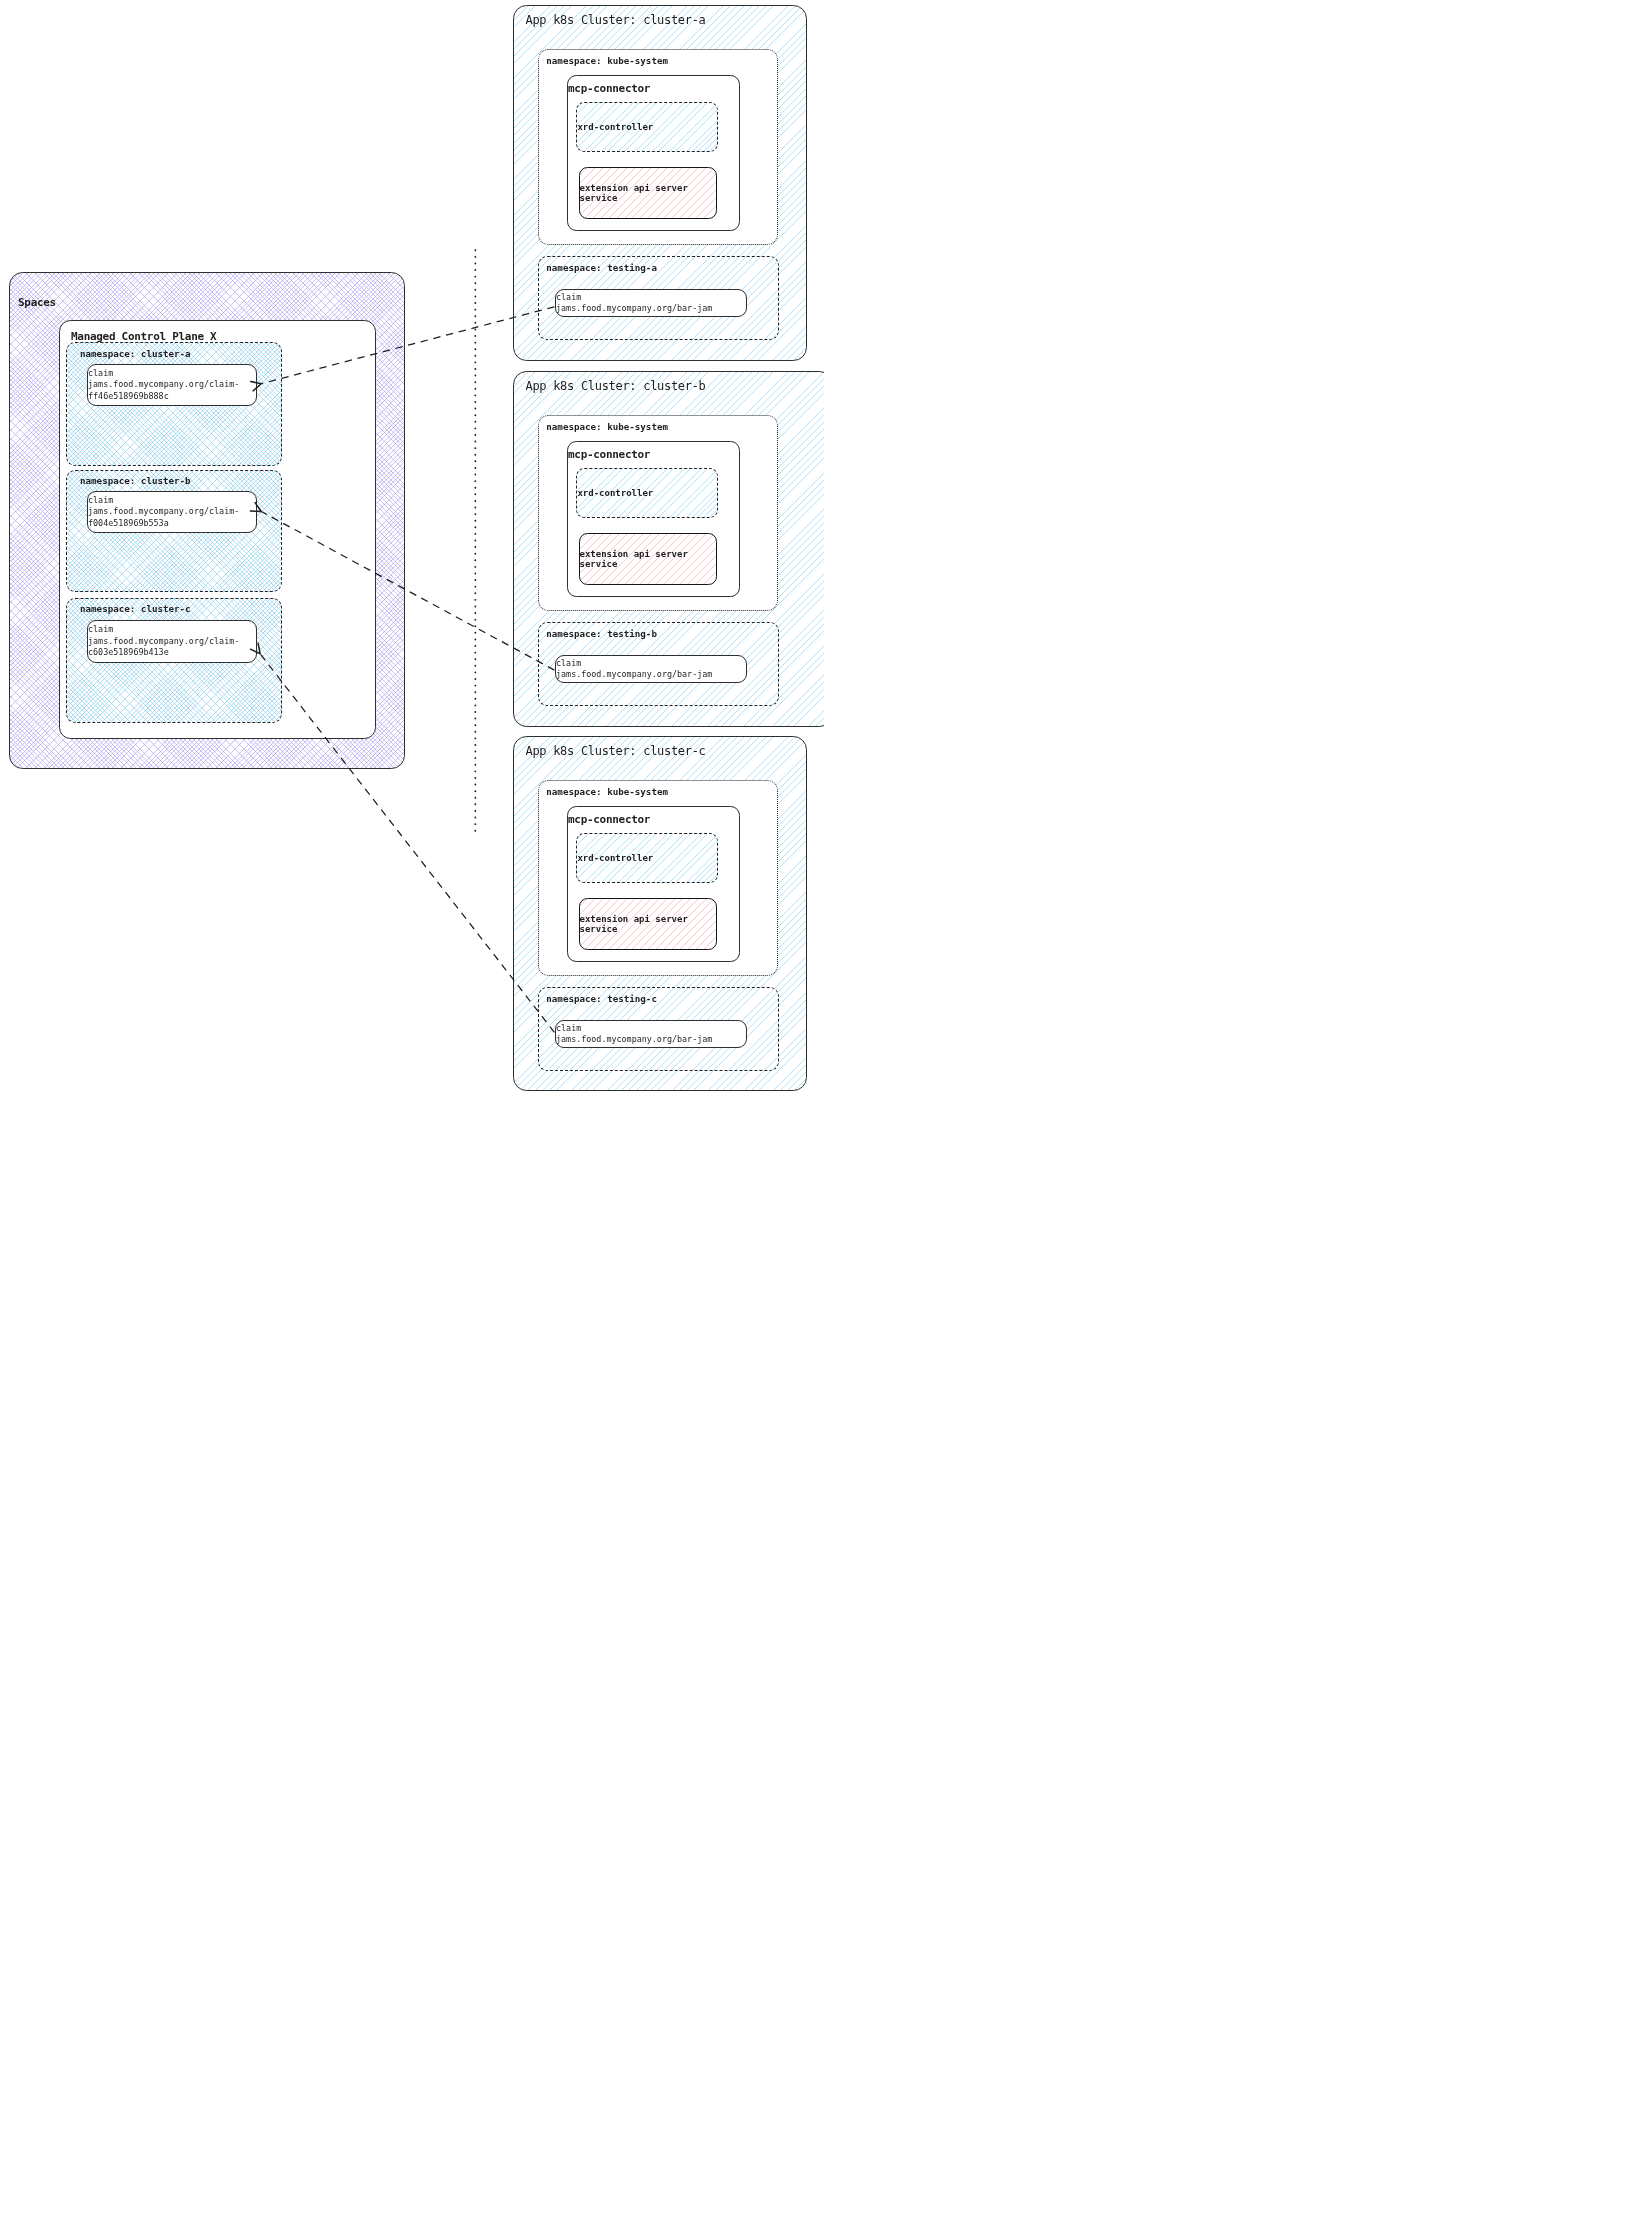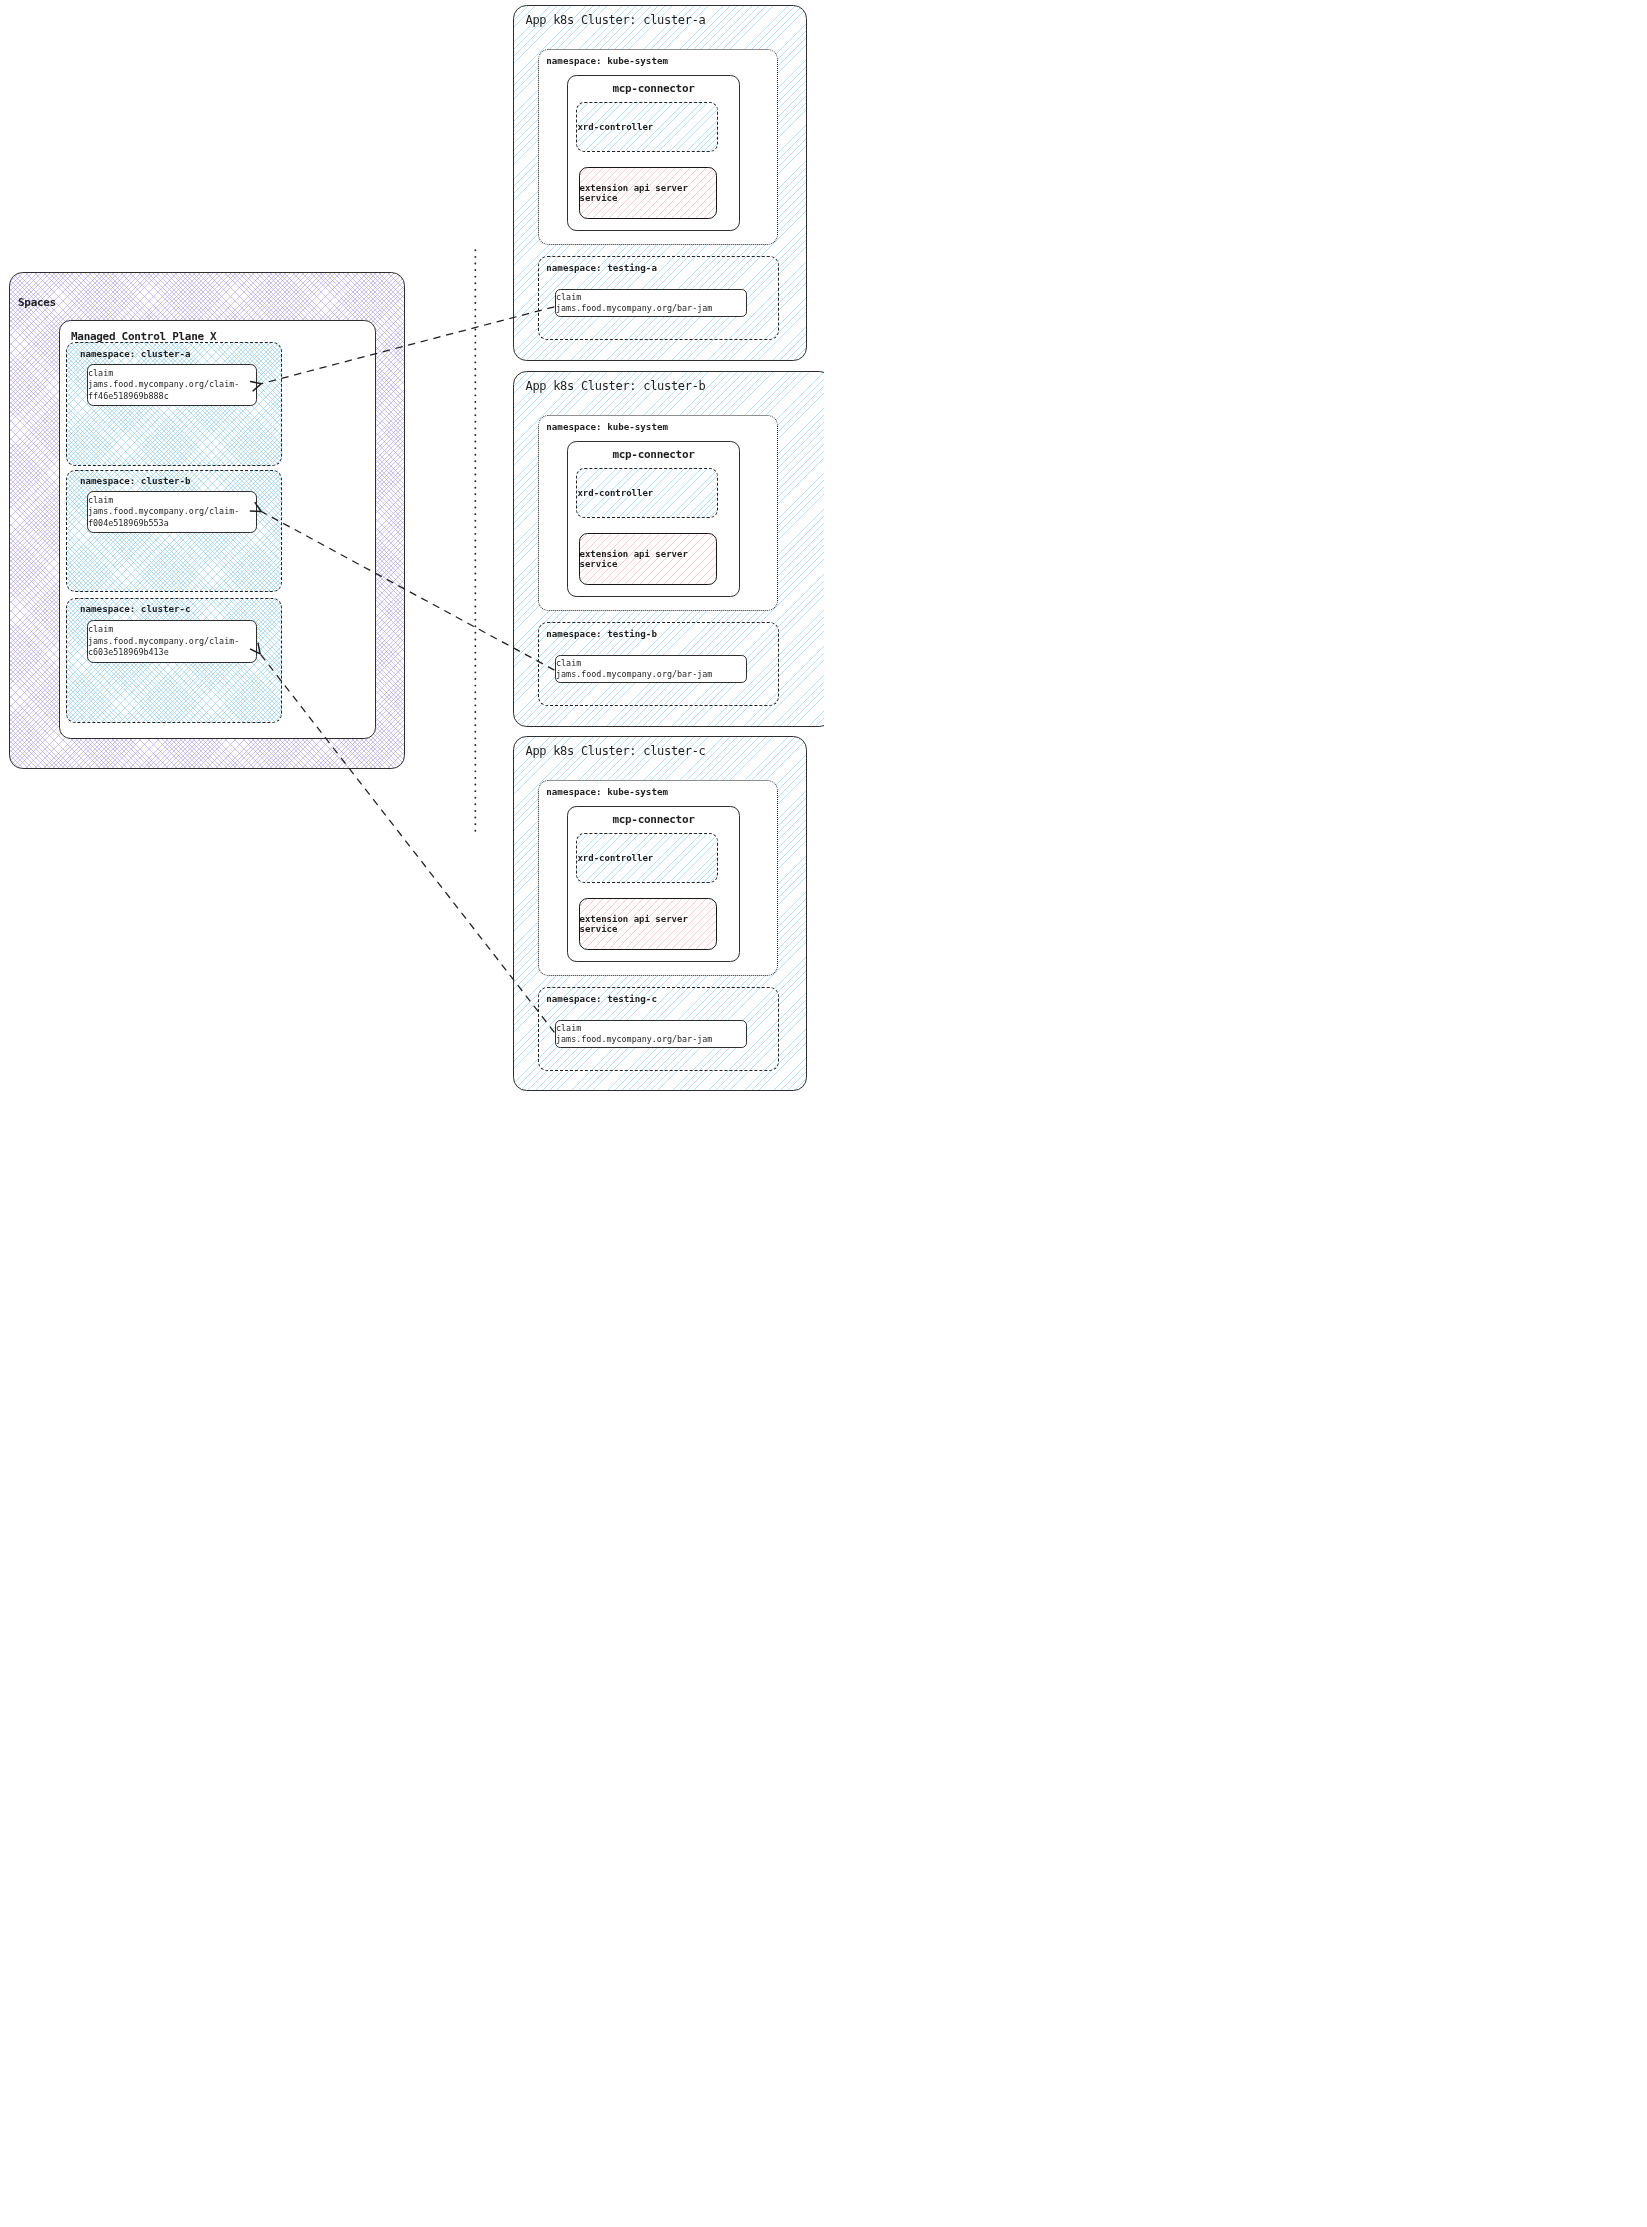--- a/index.html
+++ b/index.html
@@ -61,28 +61,28 @@
   .r18 { border-radius: 9.4px; }
   .r16 { border-radius: 8.4px; }
   .r12 { border-radius: 6.3px; }
   .r10 { border-radius: 5.2px; }
 
   
   .t-title   { font-size: 12px; font-weight: 400; letter-spacing: -0.3px; }
   .t-big     { font-size: 11px; font-weight: 700; letter-spacing: -0.3px; }
   .t-ns      { font-size: 9.2px; font-weight: 600; }
   .t-node    { font-size: 9px;  font-weight: 600; }
-  .t-claim   { font-size: 8.4px;  font-weight: 500; line-height: 11.5px; }
+  .t-claim   { font-size: 8.4px;  font-weight: 500; line-height: 11.5px; border-radius: 9px; }
 
   .center-text {
     display: flex; flex-direction: column;
     align-items: flex-start; justify-content: center;
     text-align: center;
   }
-  .mcp-label-row { position: absolute; left: 0; right: 0; top: 6.3px; text-align: center; }
+  .mcp-label-row { position: absolute; left: 0; right: 0; top: 6.3px; text-align: left; }
 
   #wires { position: absolute; left: 0; top: 0; z-index: 6; pointer-events: none; }
   .white { background: #ffffff; }
 </style>
 </head>
 <body>
 
 <div id="canvas">
 
   <div class="box hatch-purple-x b-solid r26" style="left:9.4px; top:272px; width:396px; height:497px;"></div>

